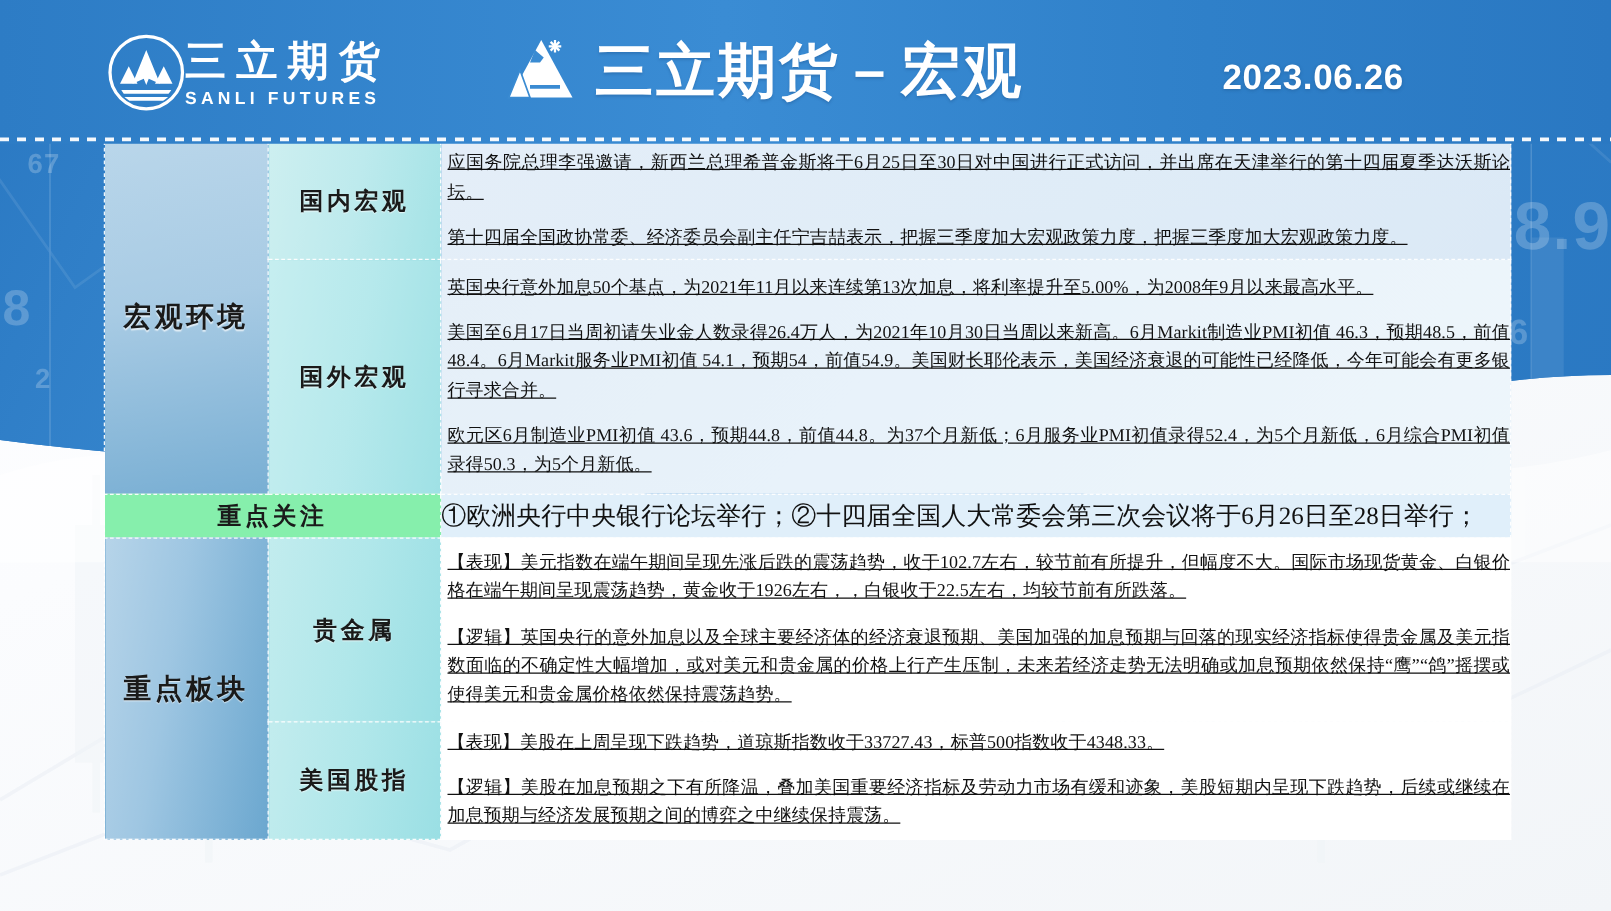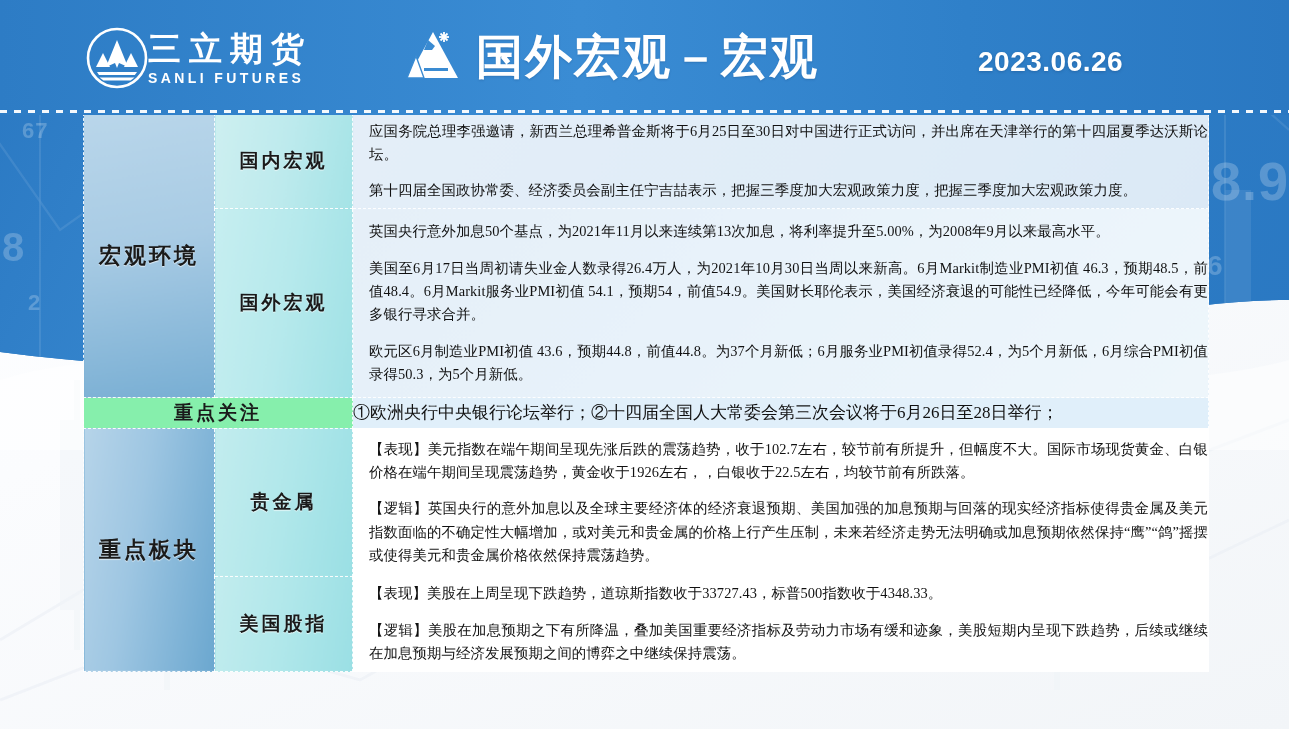--- a/index.html
+++ b/index.html
@@ -174,27 +174,28 @@
     padding: 9px 14px;
     vertical-align: middle;
   }
 
   p.para {
     font-family: "Liberation Serif", serif;
     font-size: 14.4px;
     line-height: 1.62;
     color: #111111;
     text-align: justify;
-    margin: 0 0 13px 16px;
+    margin: 0 0 13px 5px;
     letter-spacing: 0.1px;
+    text-decoration: underline;
   }
   p.para:last-child { margin-bottom: 0; }
   p.focus-line {
     font-family: "Liberation Serif", serif;
-    font-size: 17px;
+    font-size: 20px;
     color: #111111;
     line-height: 1.5;
     margin: 0;
   }
 </style>
 </head>
 <body>
 
 <div id="page">
 
@@ -311,21 +312,21 @@
         <path d="M22 24 L30 24 L33 20 L26 14 Z" fill="#3a8bd2"></path>
         <path d="M22 42 L46 42 L46 45 L22 45 Z" fill="#3a8bd2"></path>
         <path d="M14 30 L22 52 L5 52 Z" fill="#ffffff" stroke="#3a8bd2" stroke-width="1.4"></path>
         <g stroke="#ffffff" stroke-width="1.8">
           <line x1="42" y1="6" x2="42" y2="16"></line>
           <line x1="37" y1="11" x2="47" y2="11"></line>
           <line x1="38.5" y1="7.5" x2="45.5" y2="14.5"></line>
           <line x1="45.5" y1="7.5" x2="38.5" y2="14.5"></line>
         </g>
       </svg>
-      <span class="title-text">国外宏观－宏观</span>
+      <span class="title-text">三立期货－宏观</span>
     </div>
 
     <div class="date-text">2023.06.26</div>
     <div class="header-dashes"></div>
   </div>
 
   <div class="table-outer">
     <table class="report">
       <colgroup>
           <col class="c1">

